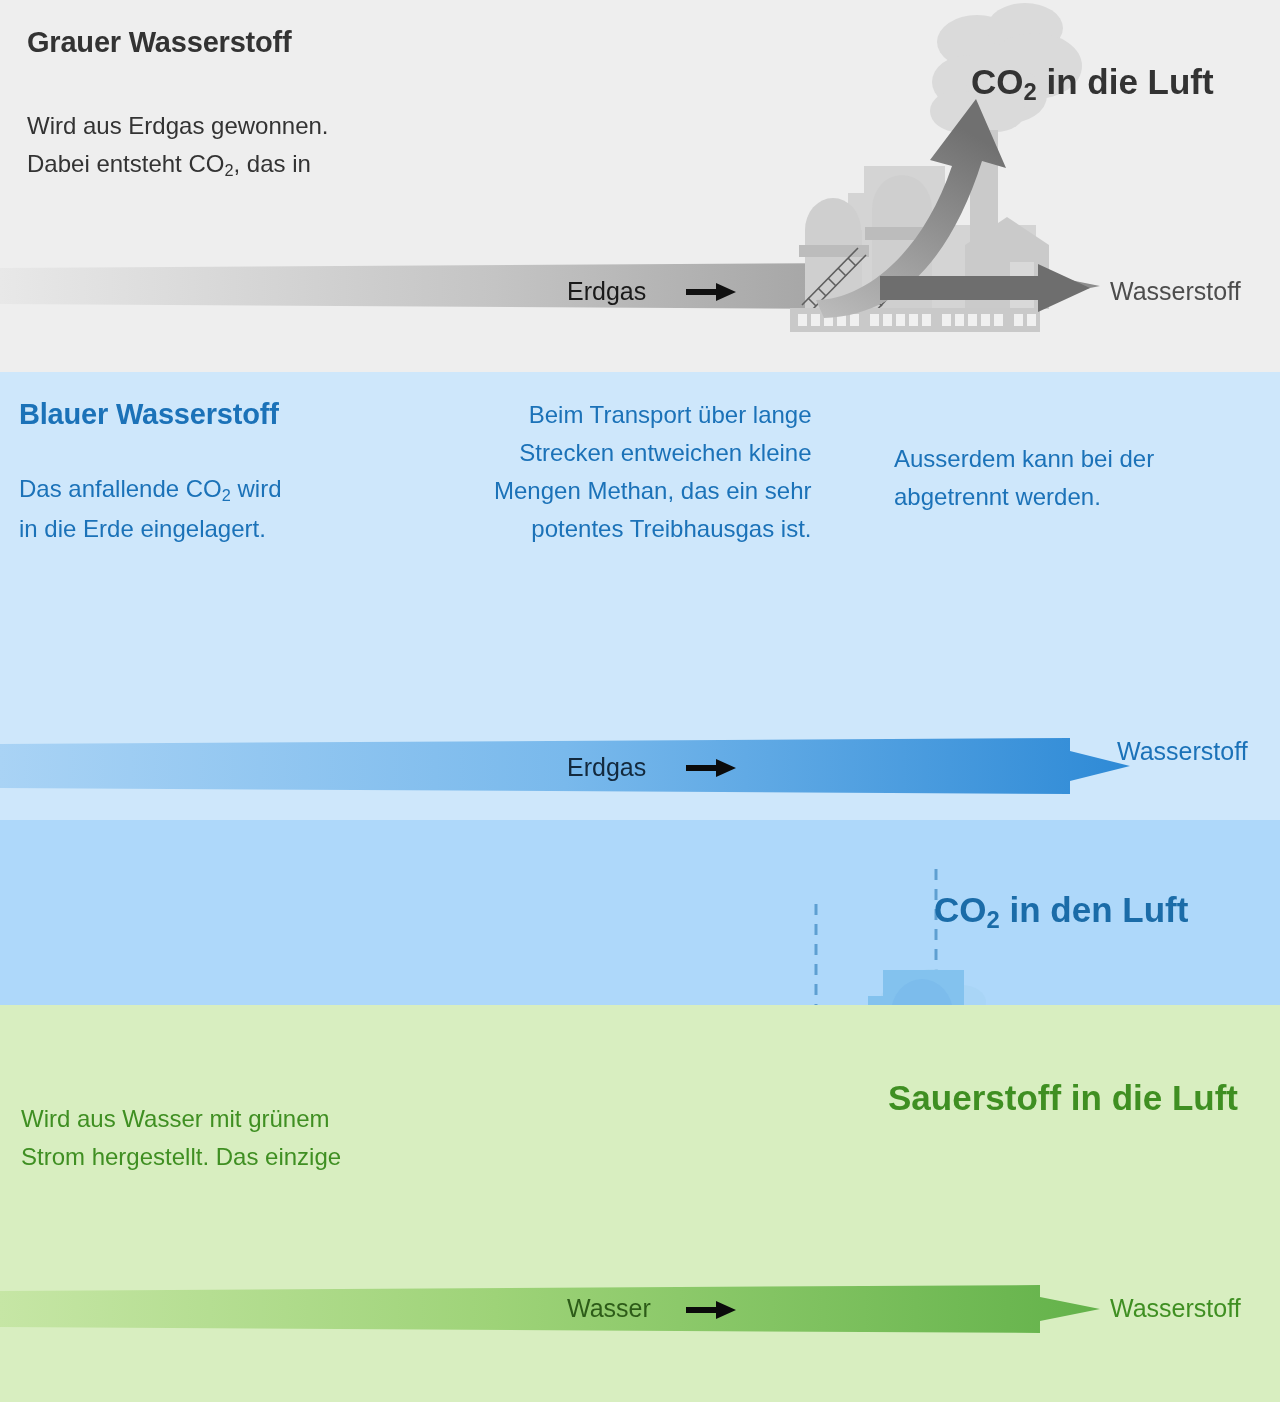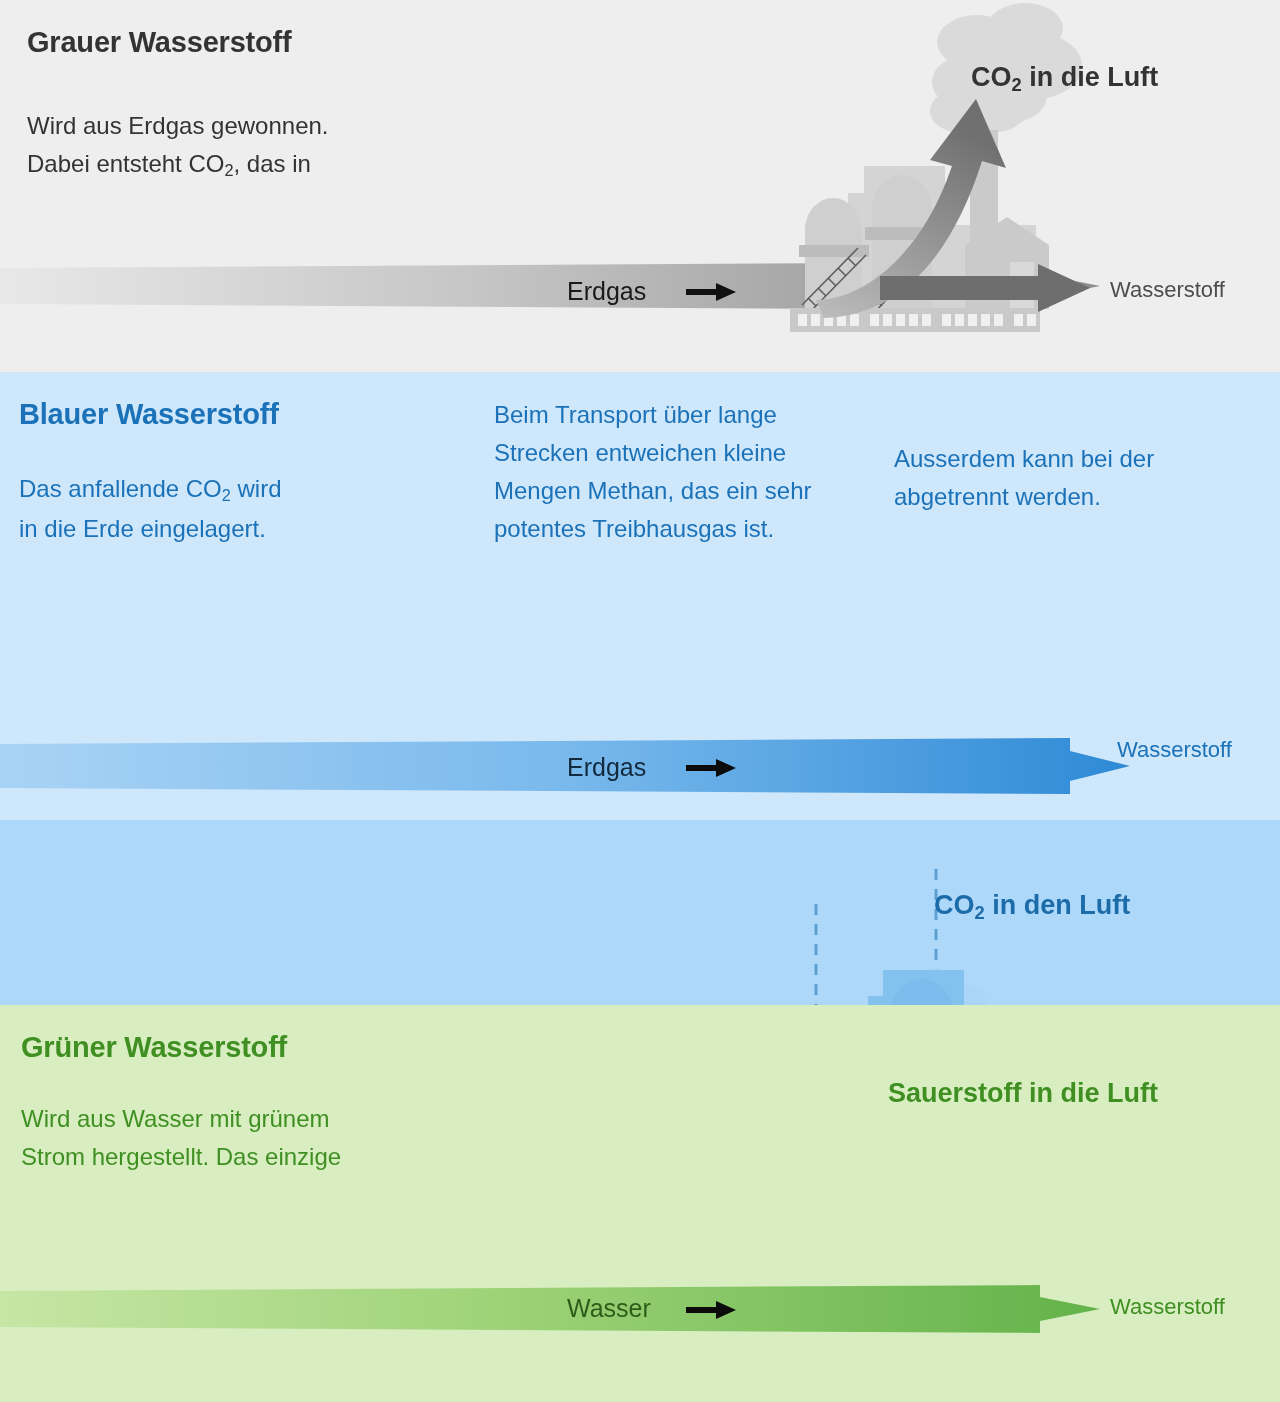--- a/index.html
+++ b/index.html
@@ -33,21 +33,21 @@
   }
   .body-text {
     position:absolute;
     font-size:24px;
     line-height:38px;
   }
   #heading-gray  { left:27px; top:26px;  color:#333333; }
   #text-gray     { left:27px; top:107px; color:#333333; }
   #heading-blue  { left:19px; top:398px; color:#1b72b8; }
   #text-blue-1   { left:19px; top:470px; color:#1b72b8; }
-  #text-blue-2   { left:494px; top:396px; color:#1b72b8; }
+  #text-blue-2   { left:494px; top:396px; color:#1b72b8;text-align:right; }
   #text-blue-3   { left:894px; top:396px; color:#1b72b8;margin-top:44px; }
   #heading-green { left:21px; top:1031px; color:#3f8f22; }
   #text-green    { left:21px; top:1100px; color:#3f8f22; }
   sub { font-size:0.68em; vertical-align:baseline; position:relative; top:0.26em; }
 
   
   .scene { position:absolute; }
   #scene-gray  { left:780px; top:0;    width:500px; height:372px; }
   #scene-blue  { left:740px; top:372px; width:540px; height:633px; }
 
@@ -65,28 +65,28 @@
   #flowlabel-gray  { left:567px; top:277px;  color:#1a1a1a; }
   #flowlabel-blue  { left:567px; top:753px;  color:#13293d; }
   #flowlabel-green { left:567px; top:1294px; color:#2d5c18; }
 
   .flow-arrow { position:absolute; }
   #flowarrow-gray  { left:686px; top:282px; }
   #flowarrow-blue  { left:686px; top:758px; }
   #flowarrow-green { left:686px; top:1300px; }
 
   
-  .out-label { position:absolute; font-size:22px; white-space:nowrap; }
+  .out-label { position:absolute; font-size:25px; white-space:nowrap; }
   #out-gray  { left:1110px; top:277px;  color:#4d4d4d; }
   #out-blue  { left:1117px; top:737px;  color:#1b72b8; }
   #out-green { left:1110px; top:1294px; color:#3f8f22; }
 
   
   .emit-label {
-    position:absolute; font-size:27px; font-weight:bold; white-space:nowrap;text-align:center;
+    position:absolute; font-size:35px; font-weight:bold; white-space:nowrap;text-align:center;
   }
   #emit-gray  { left:971px; top:62px;   color:#333333; }
   #emit-blue  { left:934px; top:890px;  color:#1b6ca8; }
   #emit-green { left:888px; top:1078px; color:#3f8f22; }
 </style>
 </head>
 <body>
 
 <div class="infographic">
 
@@ -354,21 +354,20 @@
       <defs>
         <linearGradient id="gradGreen" x1="0" y1="0" x2="1" y2="0">
           <stop offset="0" stop-color="#c6e6a5"></stop>
           <stop offset="0.45" stop-color="#9ed378"></stop>
           <stop offset="1" stop-color="#63b24a"></stop>
         </linearGradient>
       </defs>
       <polygon points="0,6 1040,0 1040,12 1100,24 1040,36 1040,48 0,42" fill="url(#gradGreen)"></polygon>
     </svg>
 
-    <span class="heading" id="heading-green" style="top:26px">Grüner Wasserstoff</span>
 
     <div class="body-text" id="text-green" style="top:95px">
       <div><span>Wird aus Wasser mit grünem</span></div>
       <div><span>Strom hergestellt. Das einzige</span></div>
     </div>
 
     <span class="emit-label" id="emit-green" style="top:73px">Sauerstoff in die Luft</span>
 
     <span class="flow-label" id="flowlabel-green" style="top:289px">Wasser</span>
     <svg class="flow-arrow" id="flowarrow-green" style="top:295px" width="50" height="20" viewBox="0 0 50 20">

